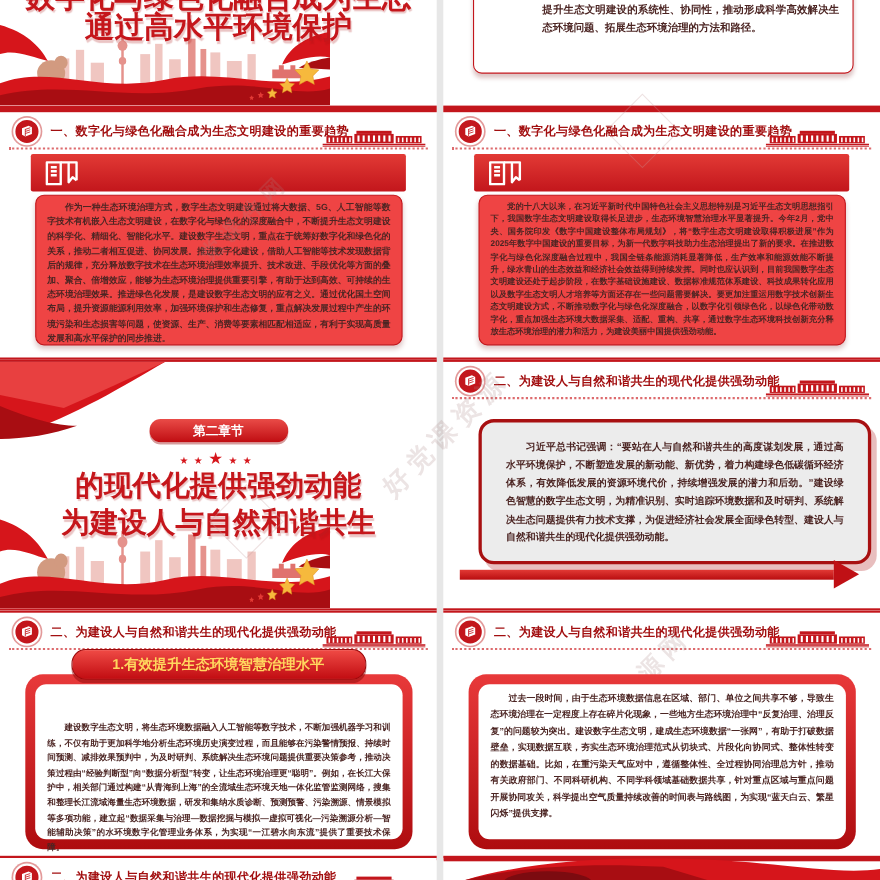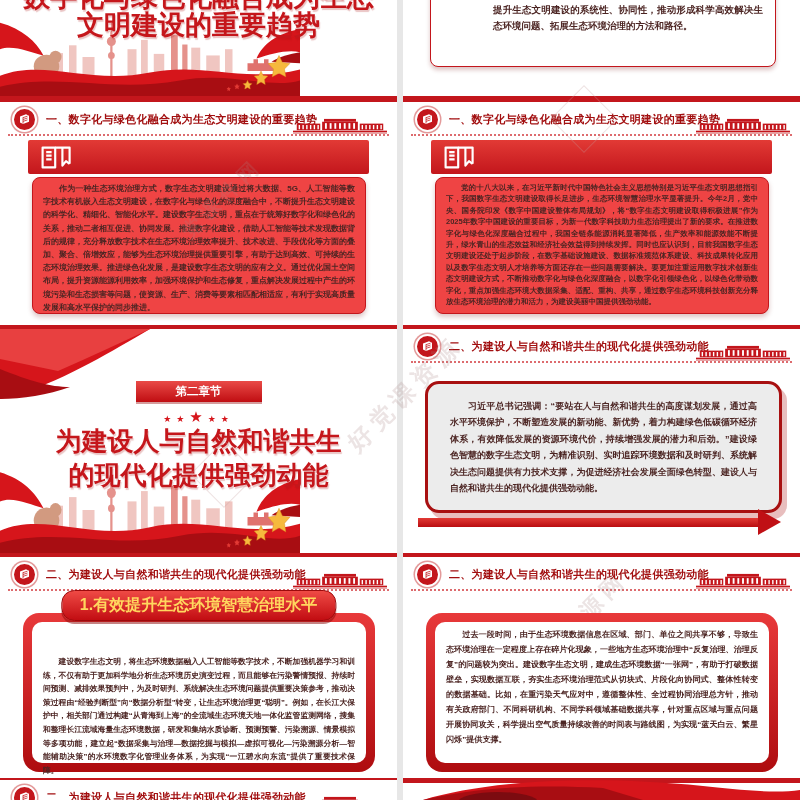--- a/index.html
+++ b/index.html
@@ -50,43 +50,43 @@
   
   .cover-t1{position:absolute;top:-21px;width:100%;text-align:center;font-size:27px;font-weight:bold;color:#c5161b;white-space:nowrap;text-shadow:1px 2px 1px rgba(170,20,20,.25);}
   .cover-t2{position:absolute;top:7px;width:100%;text-align:center;font-size:27px;font-weight:bold;color:#c5161b;text-shadow:1px 2px 1px rgba(170,20,20,.25);}
   .skyline{position:absolute;left:0;right:0;bottom:0;height:78px;}
   .skyline2{position:absolute;left:0;right:0;bottom:0;height:86px;}
   .ribbon-tl{position:absolute;left:0;top:0;width:180px;height:80px;}
 
   .badge{
     position:absolute;left:50%;transform:translateX(-50%);top:52px;
     background:linear-gradient(#e94b47,#c00d12);color:#fff;font-weight:bold;font-size:11.5px;
-    padding:3px 40px;border-radius:0;box-shadow:0 2px 0 rgba(150,10,10,.4);white-space:nowrap;
+    padding:3px 40px;border-radius:10px;box-shadow:0 2px 0 rgba(150,10,10,.4);white-space:nowrap;
   }
   .stars{position:absolute;top:79px;width:100%;text-align:center;color:#d6151b;font-size:9px;letter-spacing:5px;font-weight:bold;}
   .stars .mid{font-size:15px;}
   .ch-title{position:absolute;top:95px;width:100%;text-align:center;font-size:26px;font-weight:bold;color:#c5161b;line-height:1.32;text-shadow:1px 2px 1px rgba(170,20,20,.25);}
 
   
   .quotebox{
-    position:absolute;left:22px;width:357px;top:52px;height:132px;box-sizing:border-box;
+    position:absolute;left:32px;width:357px;top:52px;height:132px;box-sizing:border-box;
     background:#ececec;border:3px solid #a81011;border-radius:14px;
     box-shadow:5px 6px 0 rgba(190,70,70,.35);
     padding:14px 22px;
   }
   .quote-txt{color:#4c2523;font-weight:bold;font-size:9px;line-height:16.4px;text-align:justify;text-indent:2em;}
   .arrow{position:absolute;left:15px;top:189px;width:340px;height:9px;background:linear-gradient(#e23a35,#b90d10);}
   .arrow:after{content:"";position:absolute;right:-23px;top:-9px;border-left:23px solid #c01015;border-top:13px solid transparent;border-bottom:13px solid transparent;}
 
   
   .pill{
     position:absolute;left:50%;transform:translateX(-50%);top:33px;
     min-width:268px;text-align:center;
     background:linear-gradient(#ef4a45,#c20d12);border:1px solid #9c0a0c;border-radius:13px;
-    color:#ffd75e;font-weight:bold;font-size:16px;padding:4px 18px;box-sizing:border-box;
+    color:#ffd75e;font-weight:bold;font-size:13px;padding:4px 18px;box-sizing:border-box;
     box-shadow:0 3px 0 rgba(140,8,8,.5);white-space:nowrap;z-index:3;
   }
   .frame{
     position:absolute;left:23px;right:22px;top:56px;height:159px;
     background:linear-gradient(#e8393a,#ae0c0f);border-radius:16px;z-index:1;
   }
   .whitebox{
     position:absolute;left:9px;right:9px;top:9px;bottom:9px;background:#fff;border-radius:10px;
     padding:5px 11px;box-sizing:border-box;
   }
@@ -234,21 +234,21 @@
   </defs>
 </svg>
 
 <div class="sheet">
 
   <div class="slide bb" style="left:0;top:0;width:397px;height:96px;">
     <svg class="skyline">
         <use href="#sym-skyline"></use>
       </svg>
     <div class="cover-t1">数字化与绿色化融合成为生态</div>
-    <div class="cover-t2">文明建设的重要趋势</div>
+    <div class="cover-t2">通过高水平环境保护</div>
   </div>
 
   <div class="slide bb" style="left:403px;top:0;width:399px;height:96px;">
     <div class="tailbox">
 
       <div class="tail-txt">提升生态文明建设的系统性、协同性，推动形成科学高效解决生态环境问题、拓展生态环境治理的方法和路径。</div>
     </div>
   </div>
 
   <div class="slide bt bb" style="left:0;top:100px;width:397px;height:223px;">
@@ -298,22 +298,22 @@
   <div class="slide bt bb2" style="left:0;top:327px;width:397px;height:224px;">
     <svg class="ribbon-tl">
         <use href="#sym-ribbon"></use>
       </svg>
     <svg class="skyline2">
         <use href="#sym-skyline"></use>
       </svg>
     <div class="badge">第二章节</div>
     <div class="stars"><span>★★</span><span class="mid">★</span><span>★★</span></div>
     <div class="ch-title">
+      <div>的现代化提供强劲动能</div>
       <div>为建设人与自然和谐共生</div>
-      <div>的现代化提供强劲动能</div>
     </div>
   </div>
 
   <div class="slide bt bb2" style="left:403px;top:327px;width:397px;height:224px;">
     <div class="hdr">
       <div class="hdr-icon">
         <svg width="15" height="15">
             <use href="#sym-book3d"></use>
           </svg>
       </div>

